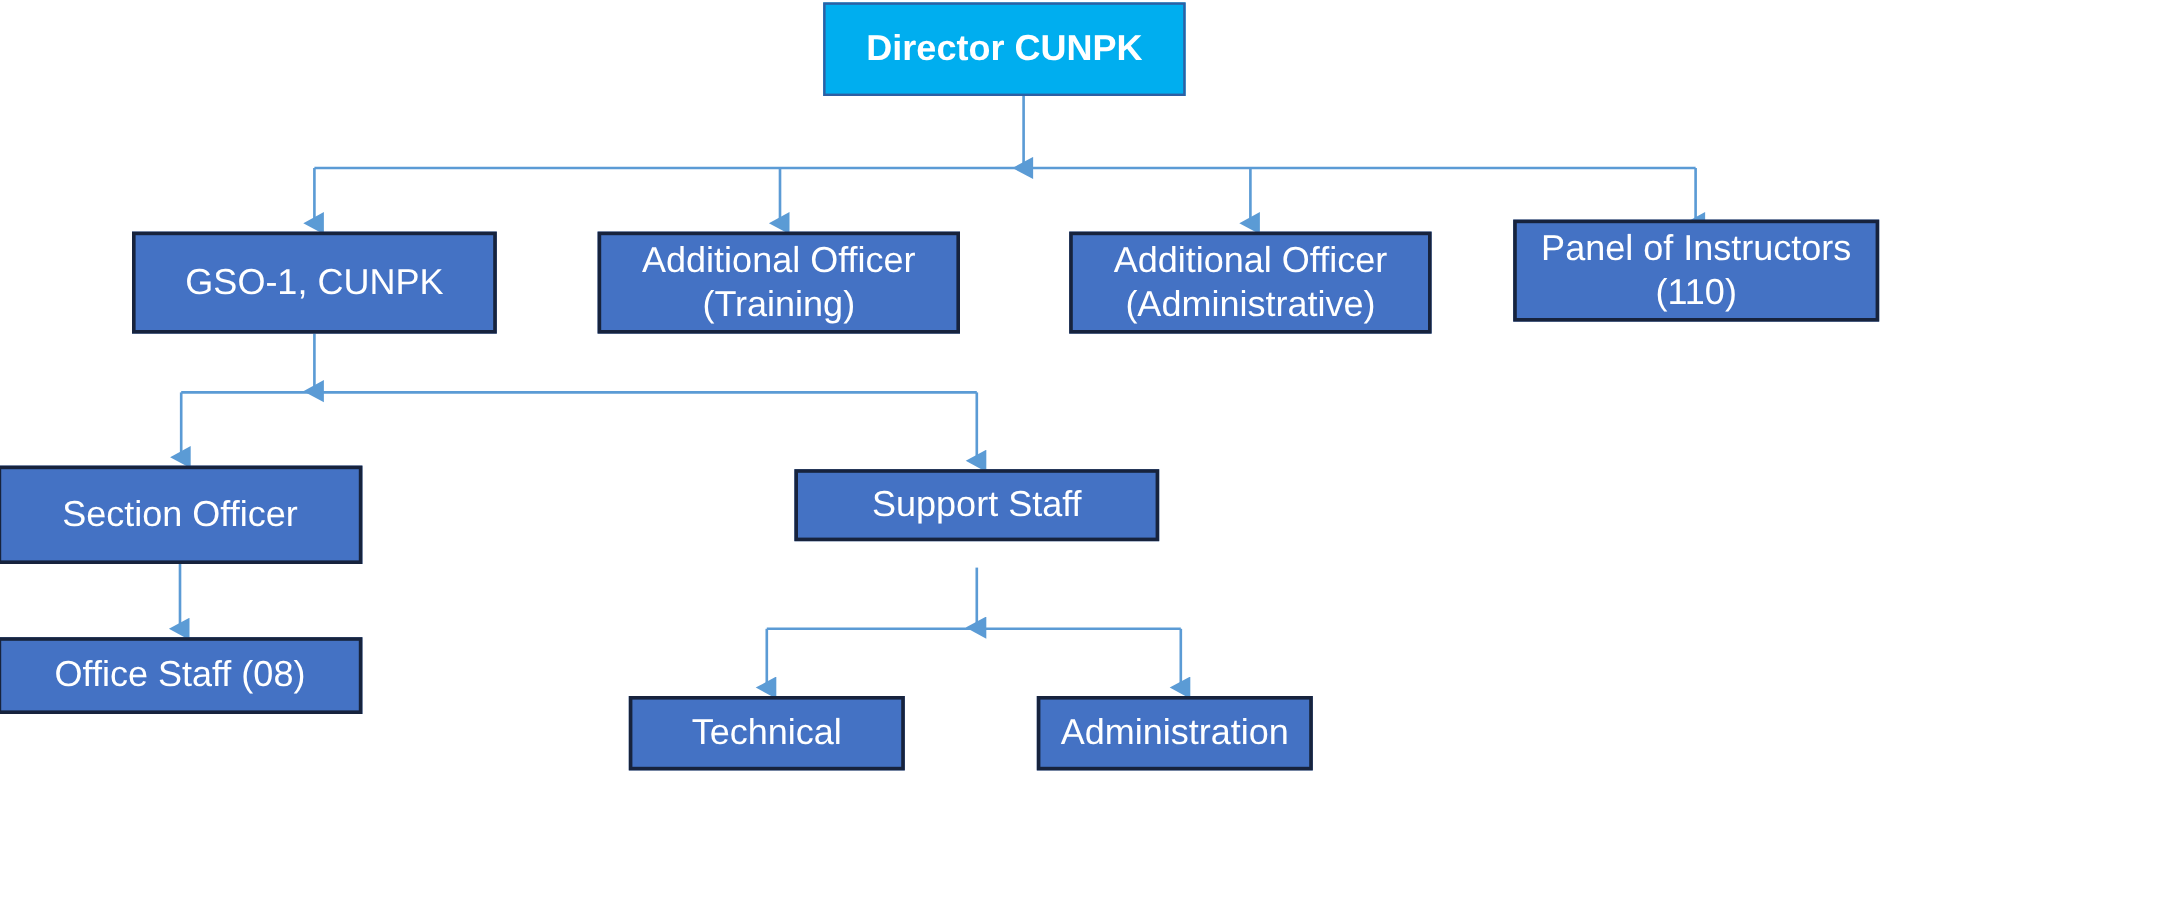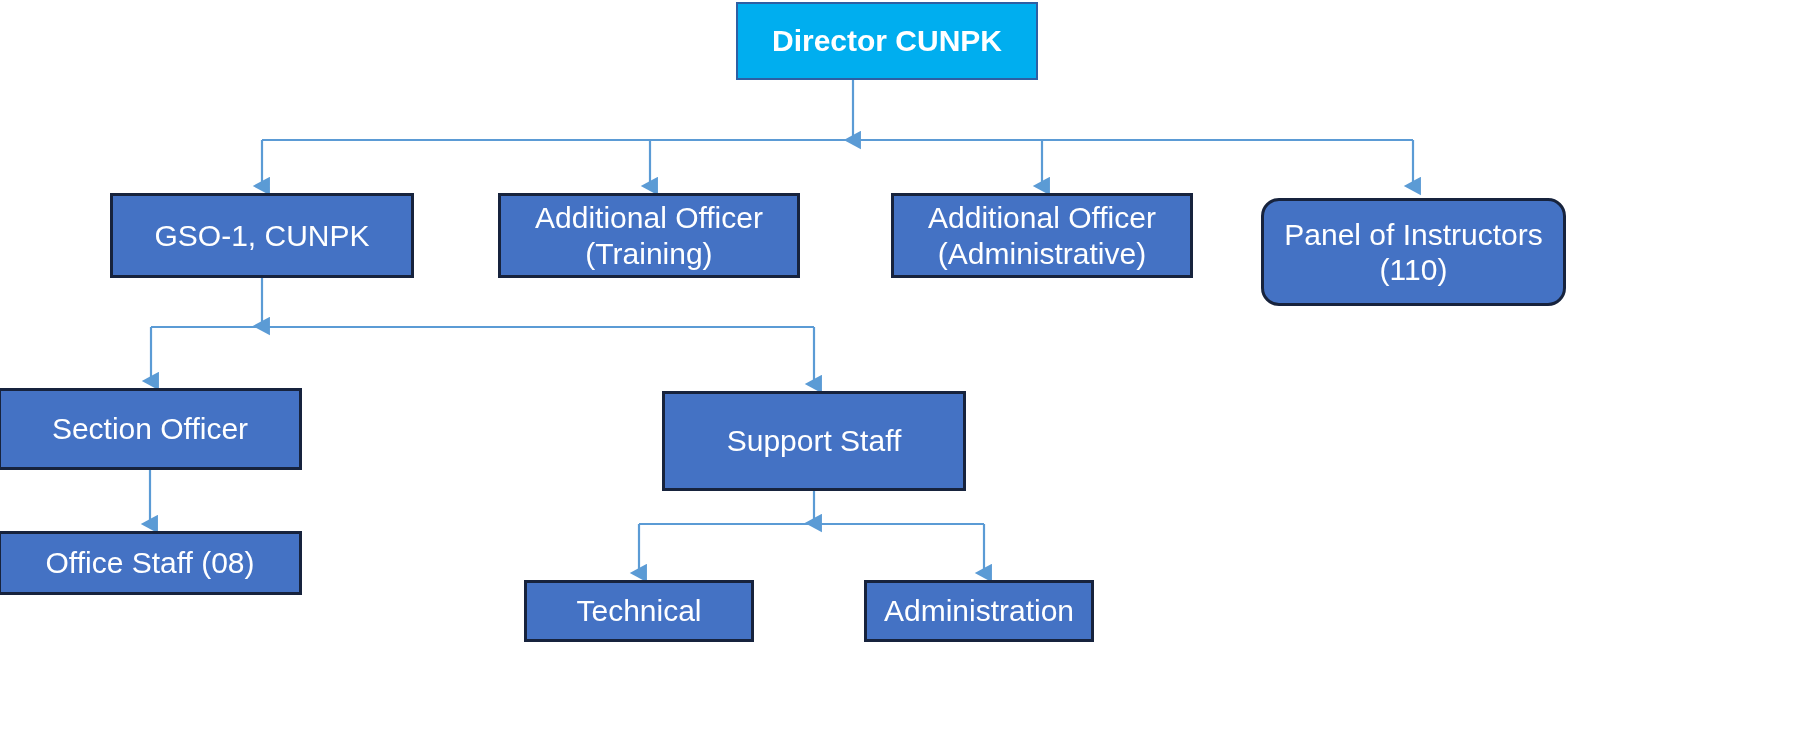--- a/index.html
+++ b/index.html
@@ -83,48 +83,48 @@
 
       <path d="M 150,470 L 150,524" marker-end="url(#arrowhead)"></path>
 
       <path d="M 814,473 L 814,523" marker-end="url(#arrowhead)"></path>
       <path d="M 639,524 L 984,524"></path>
       <path d="M 639,524 L 639,573" marker-end="url(#arrowhead)"></path>
       <path d="M 984,524 L 984,573" marker-end="url(#arrowhead)"></path>
     </g>
   </svg>
 
-  <div class="node node-root" style="left:736px; top:2px; width:302px; height:78px;">
+  <div class="node node-root" style="left:686px; top:2px; width:302px; height:78px;">
     <span class="node-label">Director CUNPK</span>
   </div>
 
   <div class="node node-std" style="left:110px; top:193px; width:304px; height:85px;">
     <span class="node-label">GSO-1, CUNPK</span>
   </div>
 
   <div class="node node-std" style="left:498px; top:193px; width:302px; height:85px;">
     <span class="node-label">Additional Officer
 (Training)</span>
   </div>
 
   <div class="node node-std" style="left:891px; top:193px; width:302px; height:85px;">
     <span class="node-label">Additional Officer
 (Administrative)</span>
   </div>
 
-  <div class="node node-std" style="left:1261px; top:198px; width:305px; height:108px;border-radius:18px;">
+  <div class="node node-std" style="left:1261px; top:183px; width:305px; height:85px;">
     <span class="node-label">Panel of Instructors
 (110)</span>
   </div>
 
   <div class="node node-std" style="left:-2px; top:388px; width:304px; height:82px;">
     <span class="node-label">Section Officer</span>
   </div>
 
-  <div class="node node-std" style="left:662px; top:391px; width:304px; height:100px;">
+  <div class="node node-std" style="left:662px; top:391px; width:304px; height:60px;">
     <span class="node-label">Support Staff</span>
   </div>
 
   <div class="node node-std" style="left:-2px; top:531px; width:304px; height:64px;">
     <span class="node-label">Office Staff (08)</span>
   </div>
 
   <div class="node node-std" style="left:864px; top:580px; width:230px; height:62px;">
     <span class="node-label">Administration</span>
   </div>

